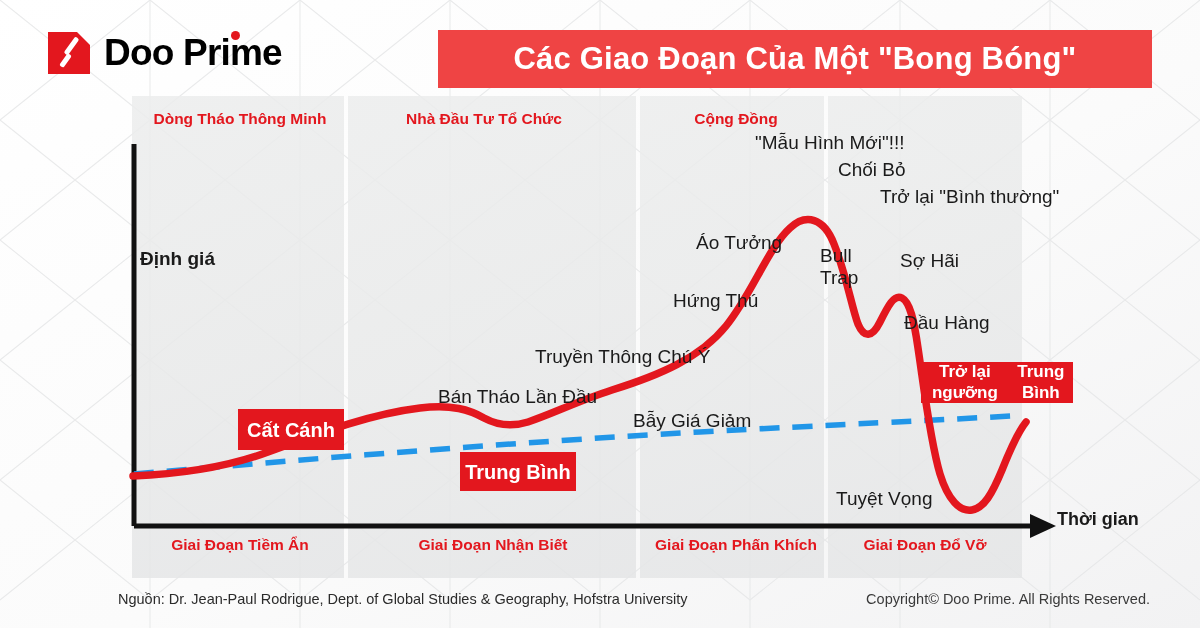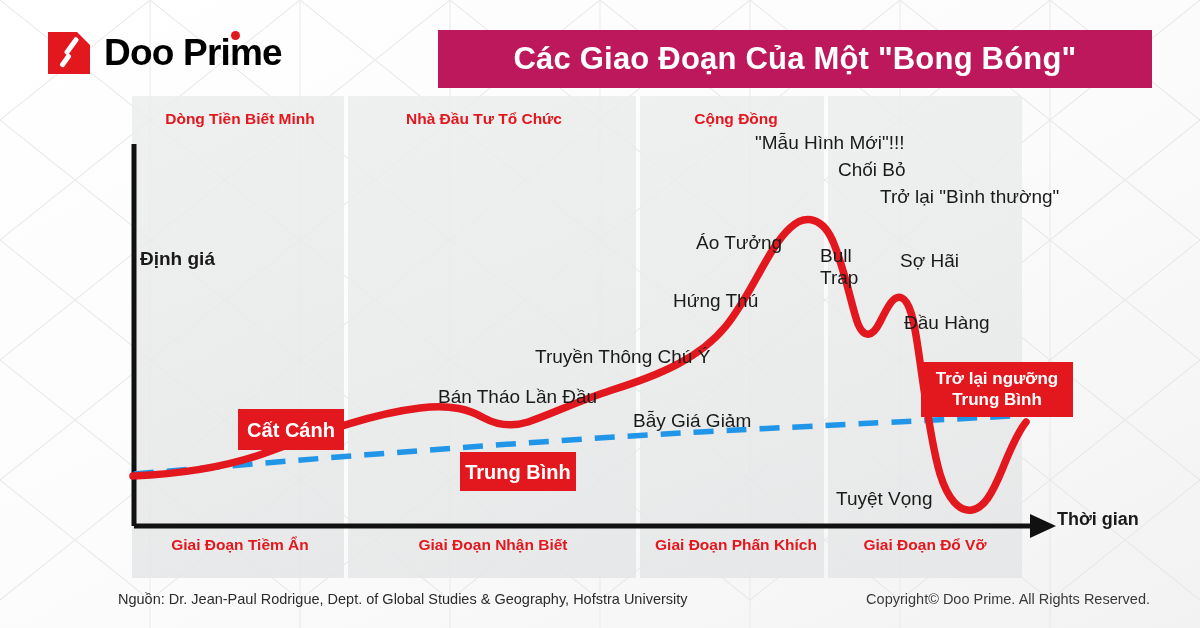--- a/index.html
+++ b/index.html
@@ -26,21 +26,21 @@
   .logo-mark .sl2 { width:5px; height:15px; left:15px; top:21px; transform:rotate(36deg); }
   .logo-mark .corner {
     position:absolute; right:0; top:0; width:0; height:0;
     border-top:13px solid #ffffff; border-left:13px solid transparent;
   }
   .logo-text { font-size:37px; font-weight:bold; color:#000; letter-spacing:-0.8px; position:relative; }
   .logo-dot { position:absolute; width:9px; height:9px; border-radius:50%; background:#E3171E; right:42px; top:-1px; }
 
   .title-banner {
     position:absolute; left:438px; top:30px; width:714px; height:58px;
-    background:#be185d; display:flex; align-items:center; justify-content:center;
+    background:#ef4444; display:flex; align-items:center; justify-content:center;
   }
   .title-banner span {
     color:#fff; font-size:31px; font-weight:bold; letter-spacing:0.2px; white-space:nowrap;
   }
 
   
   .chart { position:absolute; left:0; top:96px; width:1200px; height:482px; z-index:2; }
   .panels { position:absolute; left:0; top:0; width:1200px; height:482px; z-index:1; }
   .panel {
     position:absolute; top:0; height:482px;
@@ -131,21 +131,21 @@
 
   <div class="chart">
 
     <div class="panels">
       <div class="panel" style="left:132px;width:212px;"></div>
       <div class="panel" style="left:348px;width:288px;"></div>
       <div class="panel" style="left:640px;width:184px;"></div>
       <div class="panel" style="left:828px;width:194px;"></div>
     </div>
 
-    <div class="phase-top" style="left:100px;width:280px;">Dòng Tiền Biết Minh</div>
+    <div class="phase-top" style="left:100px;width:280px;">Dòng Tháo Thông Minh</div>
     <div class="phase-top" style="left:344px;width:280px;">Nhà Đầu Tư Tổ Chức</div>
     <div class="phase-top" style="left:596px;width:280px;">Cộng Đồng</div>
 
     <div class="phase-bottom" style="left:100px;width:280px;">Giai Đoạn Tiềm Ẩn</div>
     <div class="phase-bottom" style="left:353px;width:280px;">Giai Đoạn Nhận Biết</div>
     <div class="phase-bottom" style="left:596px;width:280px;">Giai Đoạn Phấn Khích</div>
     <div class="phase-bottom" style="left:785px;width:280px;">Giai Đoạn Đổ Vỡ</div>
 
     <svg style="position:absolute;left:0;top:0;width:1200px;height:482px;z-index:3;" viewBox="0 0 1200 482" preserveAspectRatio="none">
 
@@ -196,21 +196,21 @@
   <div class="ann" style="left:836px;top:488px;">Tuyệt Vọng</div>
 
   <div class="callout" style="left:238px;top:409px;width:106px;height:41px;font-size:20px;">
     <span>Cất Cánh</span>
   </div>
 
   <div class="callout" style="left:460px;top:452px;width:116px;height:39px;font-size:20px;">
     <span>Trung Bình</span>
   </div>
 
-  <div class="callout" style="left:921px;top:362px;width:152px;height:55px;font-size:17px;flex-direction:column;">
+  <div class="callout" style="left:921px;top:362px;width:152px;height:41px;font-size:17px;flex-direction:row;">
     <span>Trở lại ngưỡng</span>
     <span>Trung Bình</span>
   </div>
 
   <div class="footer">
     <div class="footer-src">Nguồn: Dr. Jean-Paul Rodrigue, Dept. of Global Studies &amp; Geography, Hofstra University</div>
     <div class="footer-cr">Copyright© Doo Prime. All Rights Reserved.</div>
   </div>
 
 </div>

